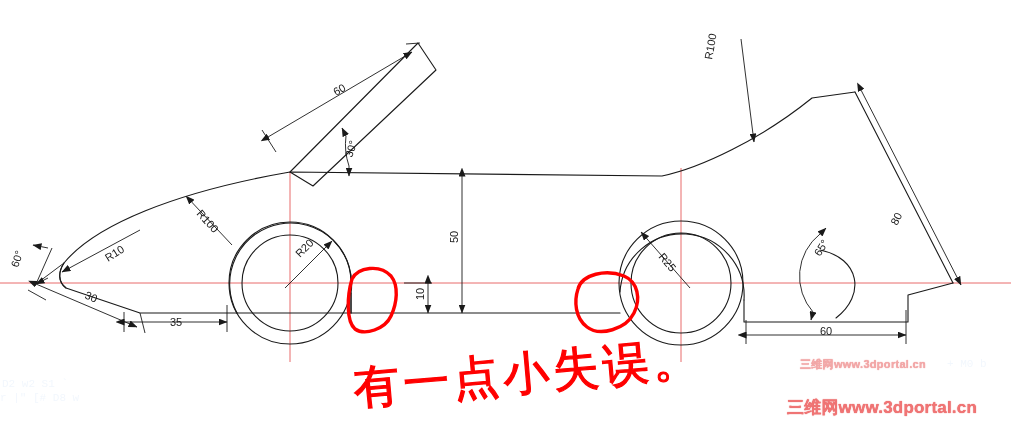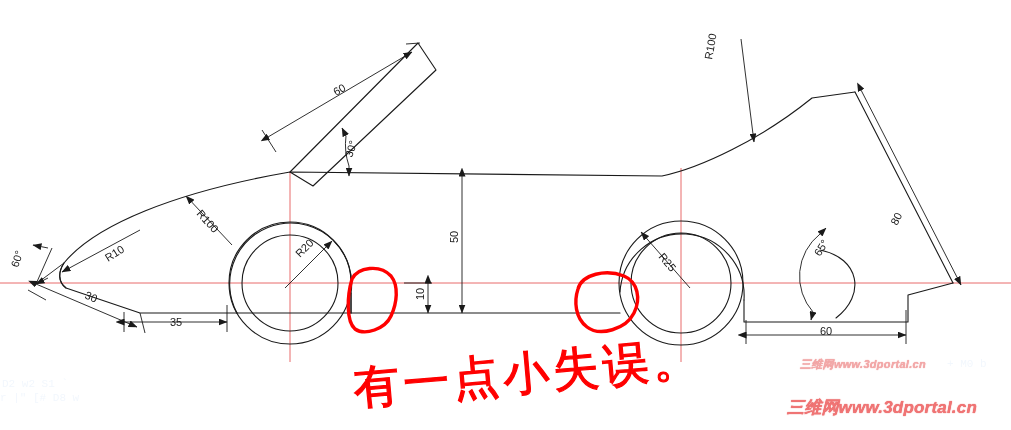--- a/index.html
+++ b/index.html
@@ -1,21 +1,21 @@
 <!DOCTYPE html>
 <html><head>
 <meta charset="utf-8">
 <style>
   html,body{margin:0;padding:0;background:#ffffff;}
   body{width:1011px;height:430px;position:relative;overflow:hidden;
        font-family:"Liberation Sans",sans-serif;}
   #stage{position:absolute;left:0;top:0;width:1011px;height:430px;}
   svg.layer{position:absolute;left:0;top:0;width:1011px;height:430px;overflow:visible;}
   .wm{position:absolute;white-space:nowrap;font-weight:bold;
-      font-family:"Liberation Sans",sans-serif;font-style:italic;}
+      font-family:"Liberation Sans",sans-serif;}
   .wm-small{font-size:11px;color:#f3a9a9;letter-spacing:.3px;
       text-shadow:0 0 1px #e87a7a;}
   .wm-big{font-size:17px;color:#f07575;letter-spacing:.2px;
       text-shadow:0 0 1px #e03a3a;}
   .faint{position:absolute;white-space:pre;font-size:11px;color:#f2f7fd;
       font-family:"Liberation Mono",monospace;}
 </style>
 </head>
 <body>
 

